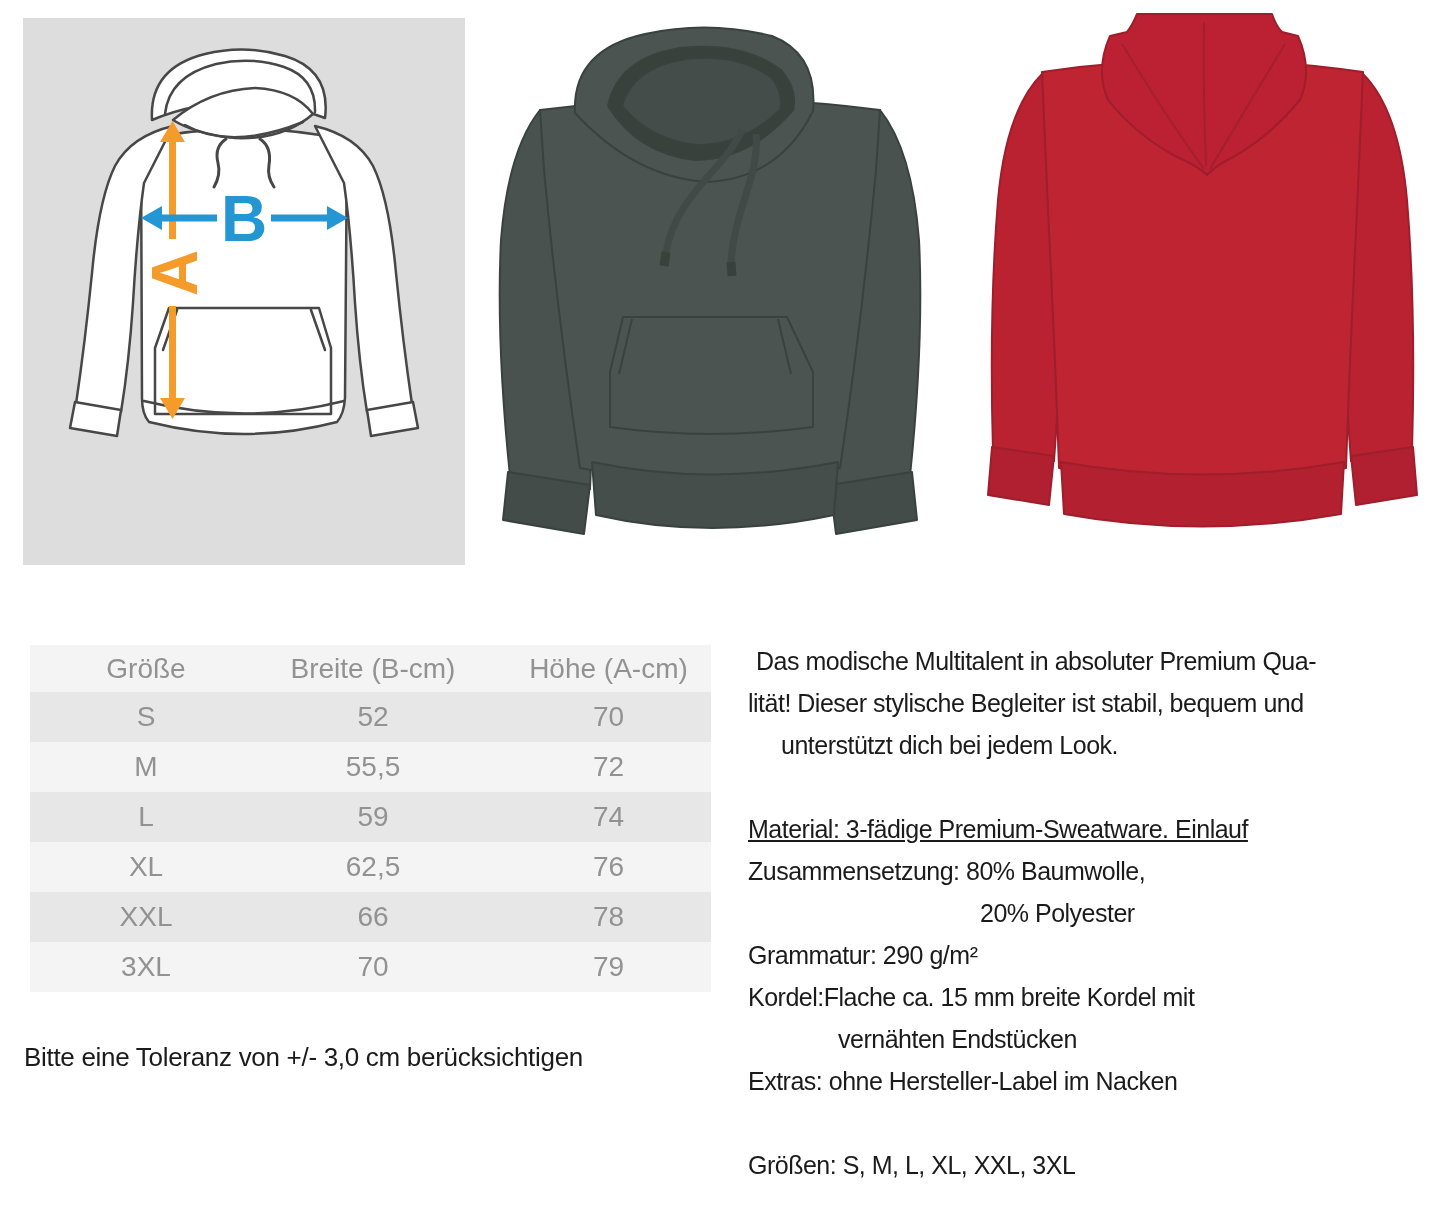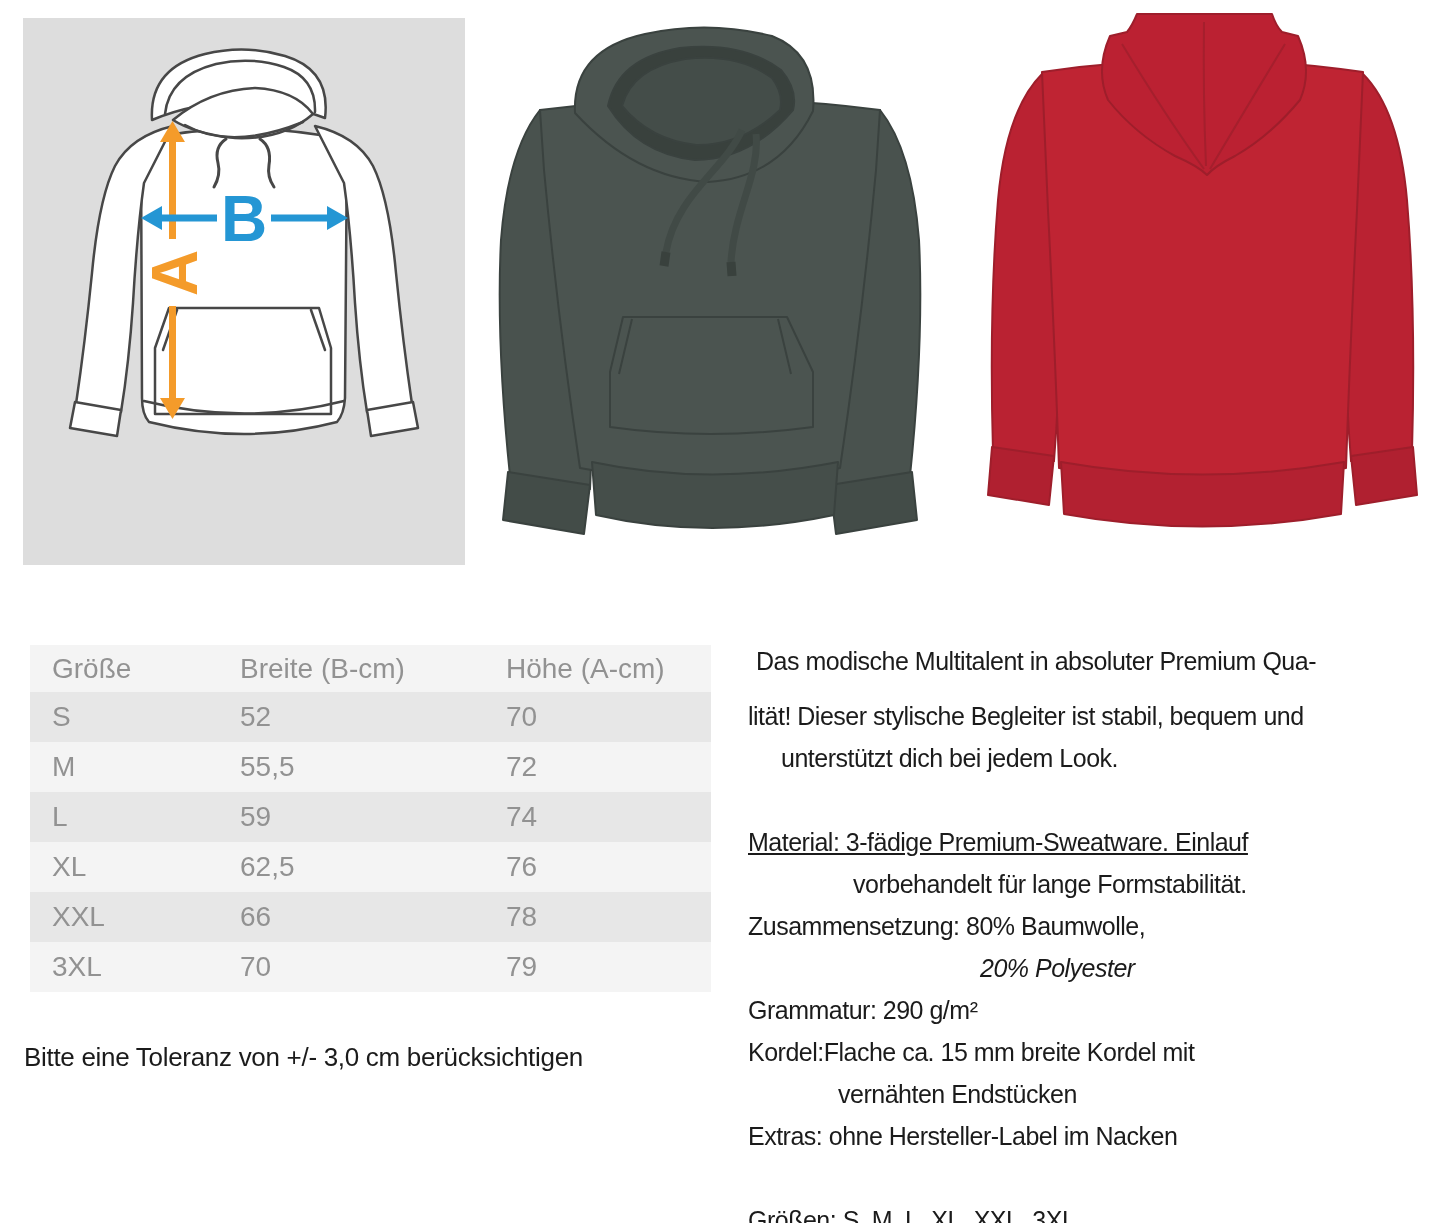--- a/index.html
+++ b/index.html
@@ -6,21 +6,21 @@
   body{font-family:"Liberation Sans", sans-serif;}
   .canvas{position:relative;width:1445px;height:1223px;background:#ffffff;overflow:hidden;}
 
   
   .diagram-box{position:absolute;left:23px;top:18px;width:442px;height:547px;background:#dddddd;}
   .photo-front{position:absolute;left:480px;top:10px;width:460px;height:555px;}
   .photo-back{position:absolute;left:960px;top:0px;width:485px;height:570px;}
   .diagram-box svg,.photo-front svg,.photo-back svg{display:block;width:100%;height:100%;}
 
   
-  .size-table{position:absolute;left:30px;top:645px;width:681px;font-size:28px;color:#929292;}
+  .size-table{position:absolute;left:30px;top:645px;width:681px;font-size:28px;color:#929292;text-align:center;}
   .trow{display:grid;grid-template-columns:210px 266px 1fr;align-items:center;}
   .thead{height:47px;background:#f4f4f4;}
   .trow.data{height:50px;}
   .trow.dark{background:#e7e7e7;}
   .trow.light{background:#f4f4f4;}
   .cell{white-space:nowrap;}
   .cell.c0{padding-left:22px;}
 
   
   .note{position:absolute;left:24px;top:1042px;font-size:26px;color:#1b1b1b;letter-spacing:-0.3px;white-space:nowrap;}
@@ -166,27 +166,26 @@
           <div class="cell c1">70</div>
           <div class="cell c2">79</div>
         </div>
       </div>
   </div>
 
   <div class="note">Bitte eine Toleranz von +/- 3,0 cm berücksichtigen</div>
 
   <div class="description">
       <div class="dline" style="padding-left: 0px; margin-left: 8px;">Das modische Multitalent in absoluter Premium Qua-</div>
-      <div class="dline" style="padding-left: 0px; margin-top: 13px;">lität! Dieser stylische Begleiter ist stabil, bequem und</div>
+      <div class="dline" style="padding-left: 0px;">lität! Dieser stylische Begleiter ist stabil, bequem und</div>
       <div class="dline" style="padding-left: 0px; margin-left: 33px;">unterstützt dich bei jedem Look.</div>
       <div class="dline" style="padding-left: 0px;">&nbsp;</div>
       <div class="dline" style="padding-left: 0px; text-decoration: underline;">Material: 3-fädige Premium-Sweatware. Einlauf</div>
-      <div class="dline" style="padding-left: 105px;">vorbehandelt für lange Formstabilität.</div>
       <div class="dline" style="padding-left: 0px;">Zusammensetzung: 80% Baumwolle,</div>
-      <div class="dline" style="padding-left: 232px; font-style: italic;">20% Polyester</div>
+      <div class="dline" style="padding-left: 232px;">20% Polyester</div>
       <div class="dline" style="padding-left: 0px;">Grammatur: 290 g/m²</div>
       <div class="dline" style="padding-left: 0px;">Kordel:Flache ca. 15 mm breite Kordel mit</div>
       <div class="dline" style="padding-left: 90px;">vernähten Endstücken</div>
       <div class="dline" style="padding-left: 0px;">Extras: ohne Hersteller-Label im Nacken</div>
       <div class="dline" style="padding-left: 0px;">&nbsp;</div>
       <div class="dline" style="padding-left: 0px;">Größen: S, M, L, XL, XXL, 3XL</div>
     </div>
 
 </div>
 

